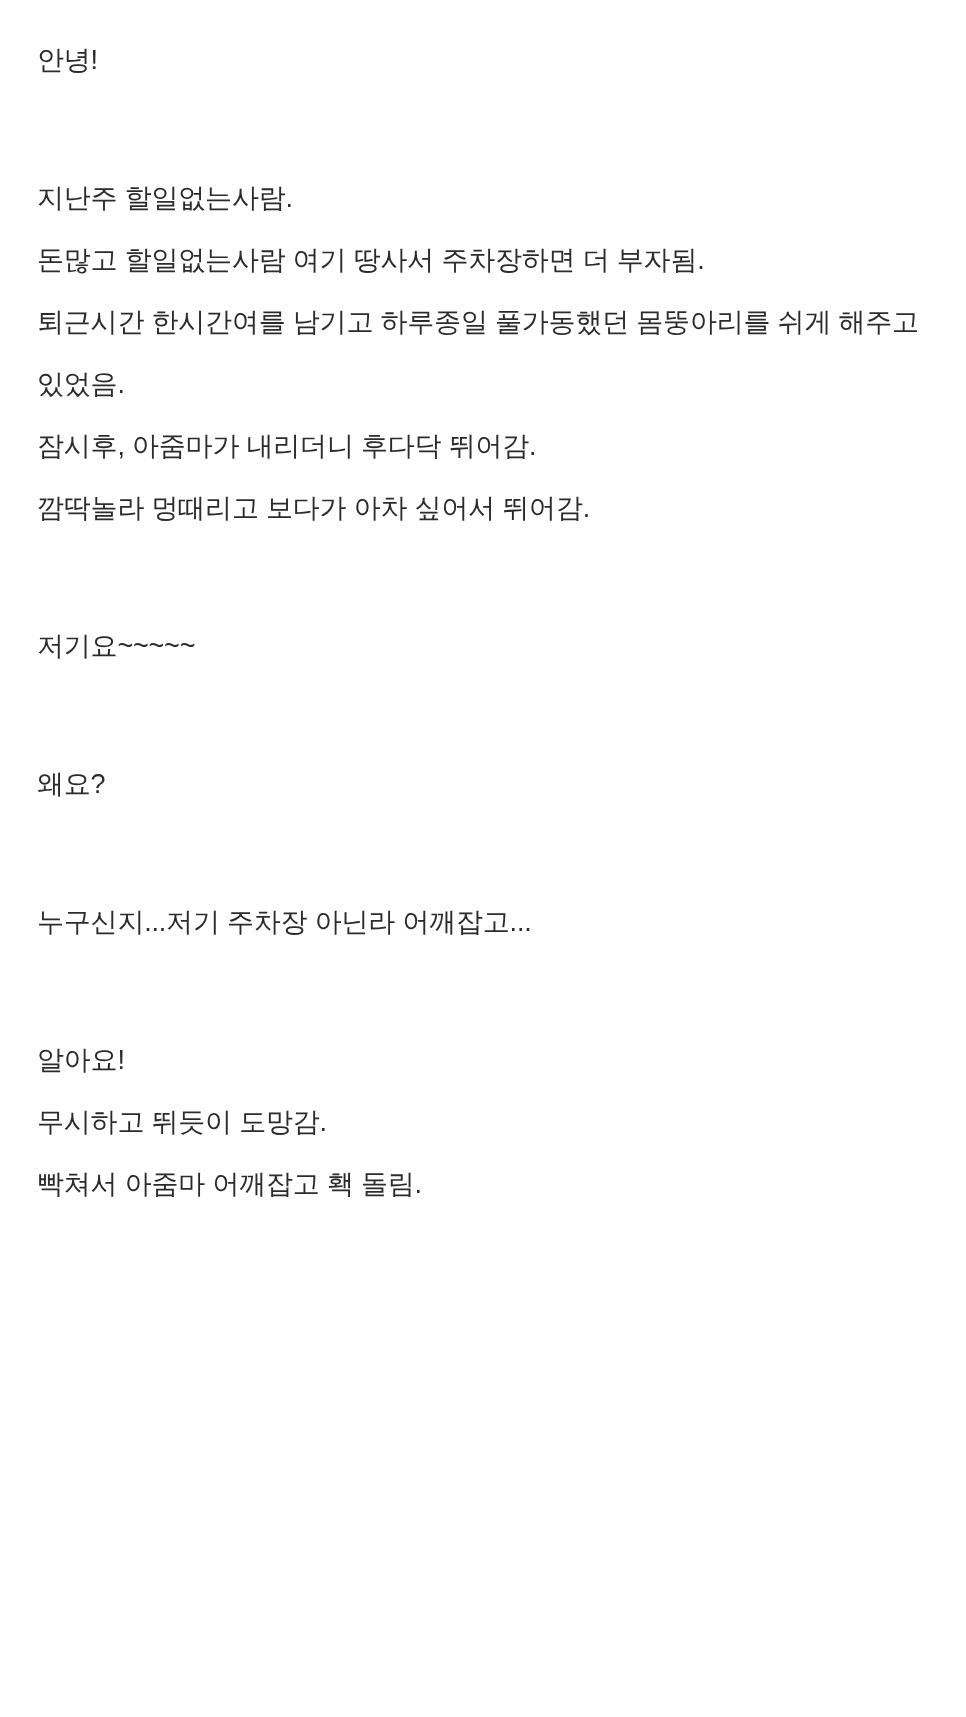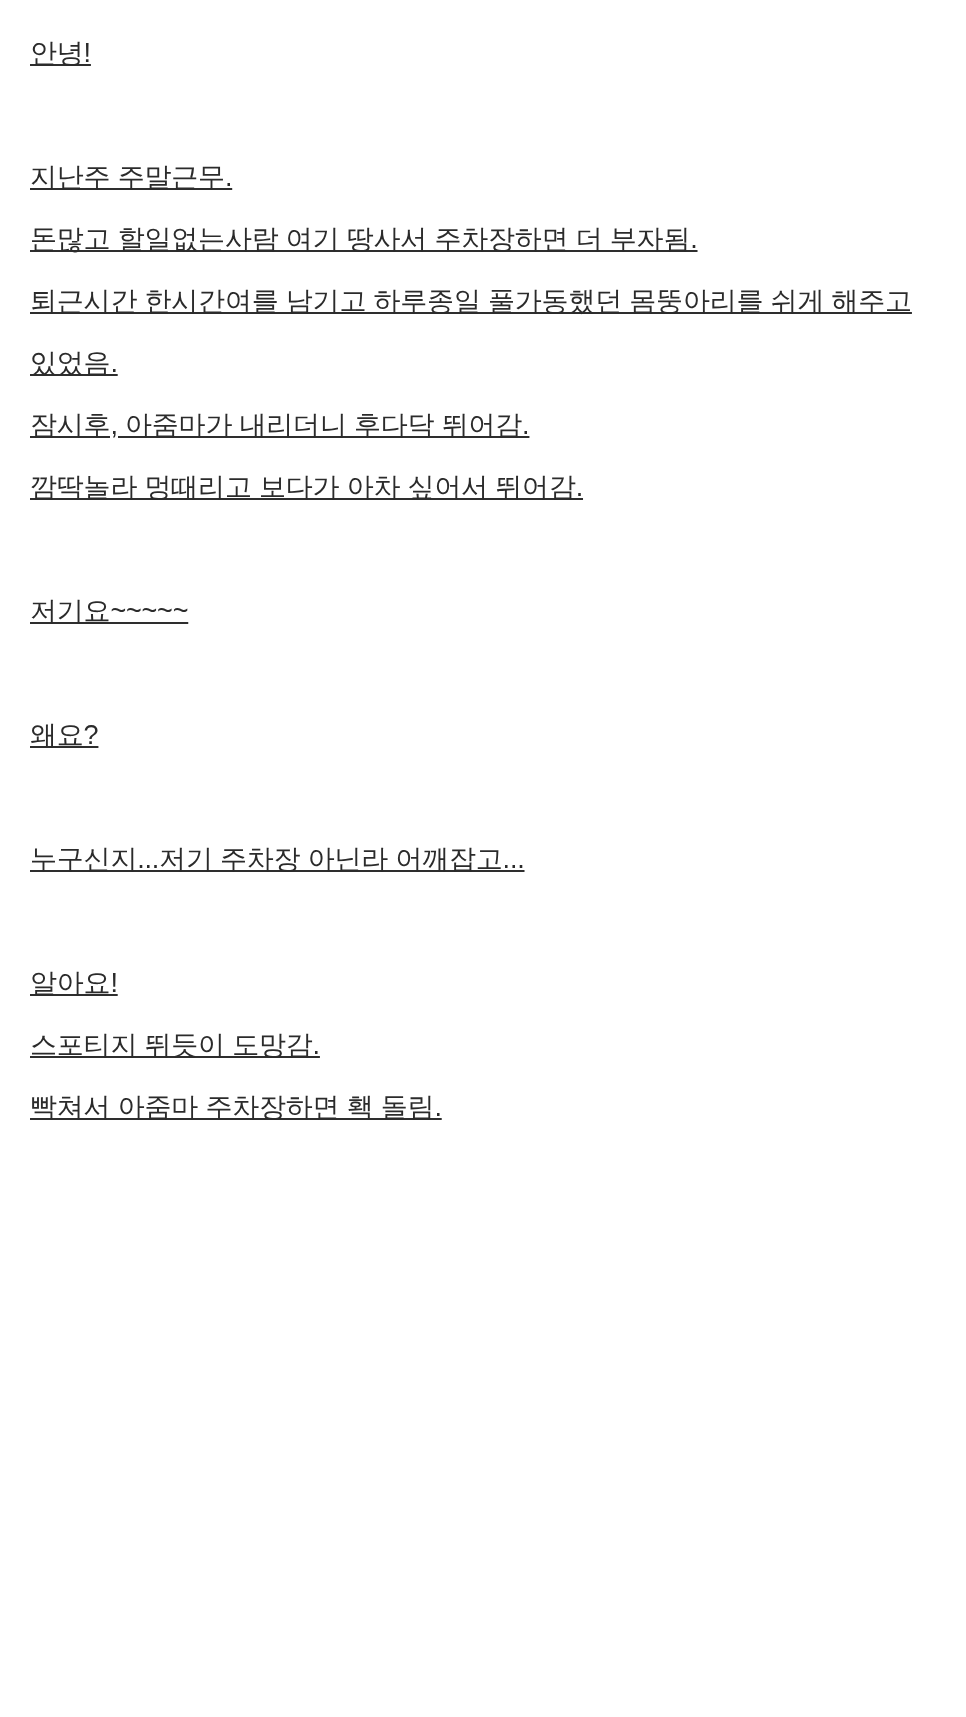--- a/index.html
+++ b/index.html
@@ -11,22 +11,21 @@
     width: 966px;
     min-height: 1717px;
     font-family: "Liberation Sans", "DejaVu Sans", sans-serif;
     color: #2e2e2e;
   }
   #post-body {
     padding: 22px 30px 0 30px;
     box-sizing: border-box;
   }
   .para {
-    margin: 0;
-    text-decoration: underline;
+    margin: 7px;
   }
   .line {
     font-size: 27px;
     line-height: 62px;
     letter-spacing: -0.2px;
     color: #2b2b2b;
     white-space: normal;
     word-break: keep-all;
   }
   .spacer {
@@ -38,21 +37,21 @@
 
 <main id="post-body">
 
   <div class="para">
     <div class="line">안녕!</div>
   </div>
 
   <div class="spacer"></div>
 
   <div class="para">
-    <div class="line">지난주 주말근무.</div>
+    <div class="line">지난주 할일없는사람.</div>
     <div class="line">돈많고 할일없는사람 여기 땅사서 주차장하면 더 부자됨.</div>
     <div class="line">퇴근시간 한시간여를 남기고 하루종일 풀가동했던 몸뚱아리를 쉬게 해주고 있었음.</div>
     <div class="line">잠시후, 아줌마가 내리더니 후다닥 뛰어감.</div>
     <div class="line">깜딱놀라 멍때리고 보다가 아차 싶어서 뛰어감.</div>
   </div>
 
   <div class="spacer"></div>
 
   <div class="para">
     <div class="line">저기요~~~~~</div>
@@ -67,17 +66,17 @@
   <div class="spacer"></div>
 
   <div class="para">
     <div class="line">누구신지...저기 주차장 아닌라 어깨잡고...</div>
   </div>
 
   <div class="spacer"></div>
 
   <div class="para">
     <div class="line">알아요!</div>
-    <div class="line">스포티지 뛰듯이 도망감.</div>
-    <div class="line">빡쳐서 아줌마 주차장하면 홱 돌림.</div>
+    <div class="line">무시하고 뛰듯이 도망감.</div>
+    <div class="line">빡쳐서 아줌마 어깨잡고 홱 돌림.</div>
   </div>
 
 </main>
 
 </body></html>

